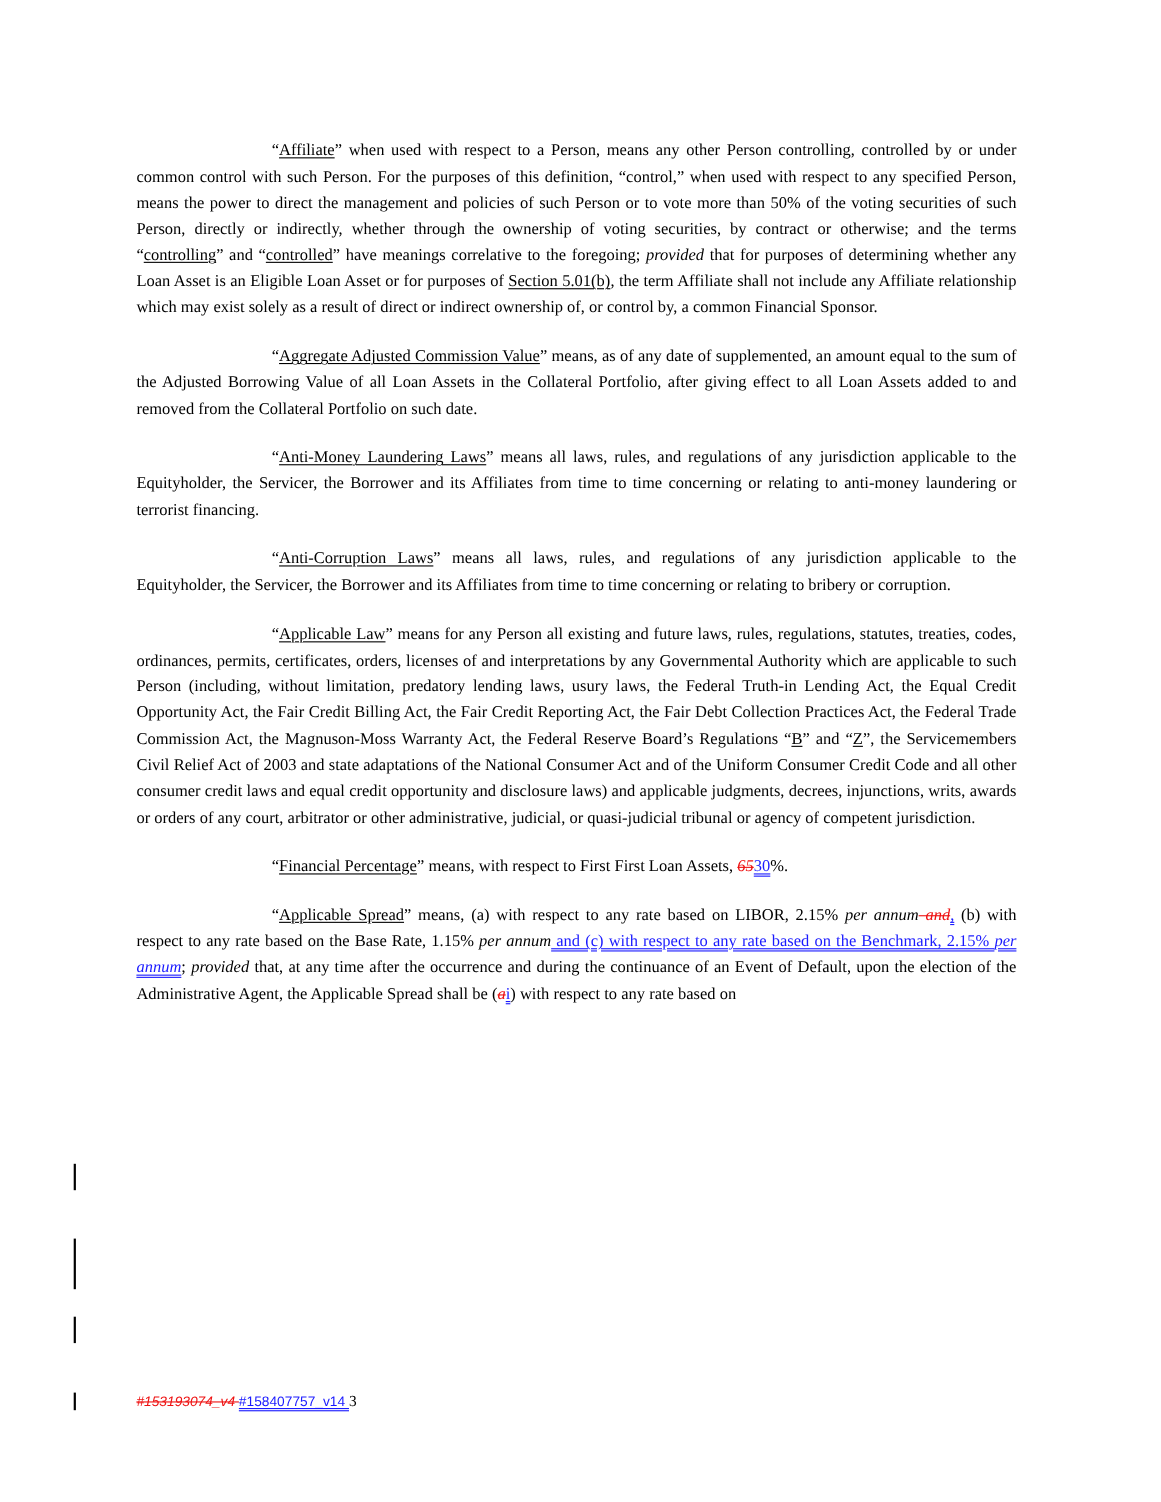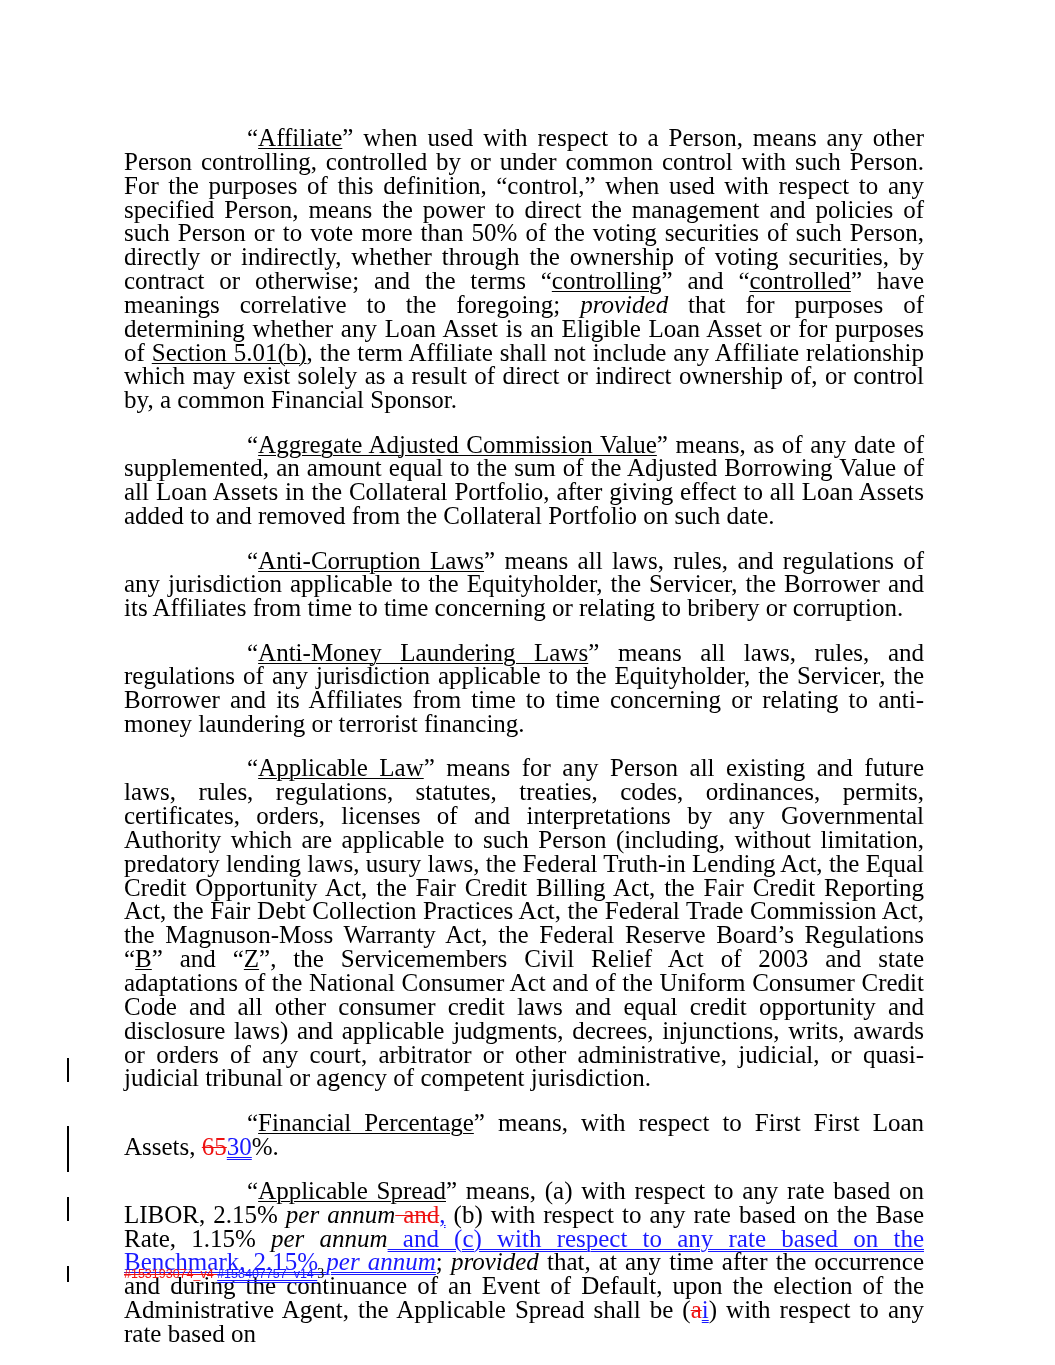--- a/index.html
+++ b/index.html
@@ -1,26 +1,26 @@
 <!DOCTYPE html>
 <html><head>
 <meta charset="utf-8">
 <style>
   html, body { margin: 0; padding: 0; background: #ffffff; }
   body { width: 1055px; height: 1365px; position: relative; overflow: hidden; }
   .page {
     position: absolute; left: 124px; top: 126px; width: 800px;
-    font-family: "Liberation Serif", serif; font-size: 25px; line-height: 23.85px;
+    font-family: "Liberation Serif", serif; font-size: 15px; line-height: 23.85px;
     color: #000; text-align: justify;
   }
   .para { margin: 0 0 20.5px 0; text-indent: 123px; }
   .term { text-decoration: underline; text-underline-offset: 2px; text-decoration-thickness: 1px; }
   .u { text-decoration: underline; text-underline-offset: 2px; text-decoration-thickness: 1px; }
   i { font-style: italic; }
-  .del { color: #ee1111; text-decoration: line-through; text-decoration-thickness: 1px; }
+  .del { color: #ee1111; text-decoration: line-through; text-decoration-thickness: 1px; font-style: italic; }
   .ins { color: #1a1aff; text-decoration: underline double; text-underline-offset: 2px; text-decoration-thickness: 1px; }
   .changebar { position: absolute; left: 67px; width: 2px; background: #000; }
   .footer {
     position: absolute; left: 124px; top: 1266px;
     font-family: "Liberation Sans", sans-serif; font-size: 12.5px; line-height: 16px; color: #000;
   }
   .footer .pg { font-family: "Liberation Serif", serif; font-size: 14px; }
 </style>
 </head>
 <body>
@@ -30,23 +30,23 @@
 <div class="changebar" style="top:1197px;height:24px;"></div>
 <div class="changebar" style="top:1266px;height:16px;"></div>
 
 <div class="page">
 
   <p class="para"><span>“</span><span class="term">Affiliate</span><span>” when used with respect to a Person, means any other Person controlling, controlled by or under common control with such Person.  For the purposes of this definition, “control,” when used with respect to any specified Person, means the power to direct the management and policies of such Person or to vote more than 50% of the voting securities of such Person, directly or indirectly, whether through the ownership of voting securities, by contract or otherwise; and the terms “</span><span class="u">controlling</span><span>” and “</span><span class="u">controlled</span><span>” have meanings correlative to the foregoing; </span><i>provided</i><span> that for purposes of determining whether any Loan Asset is an Eligible Loan Asset or for purposes of </span><span class="u">Section 5.01(b)</span><span>, the term Affiliate shall not include any Affiliate relationship which may exist solely as a result of direct or indirect ownership of, or control by, a common Financial Sponsor.</span></p>
 
   <p class="para"><span>“</span><span class="term">Aggregate Adjusted Commission Value</span><span>” means, as of any date of supplemented, an amount equal to the sum of the Adjusted Borrowing Value of all Loan Assets in the Collateral Portfolio, after giving effect to all Loan Assets added to and removed from the Collateral Portfolio on such date.</span></p>
 
 
+  <p class="para"><span>“</span><span class="term">Anti-Money Laundering Laws</span><span>” means all laws, rules, and regulations of any jurisdiction applicable to the Equityholder, the Servicer, the Borrower and its Affiliates from time to time concerning or relating to anti-money laundering or terrorist financing.</span></p>
+
   <p class="para"><span>“</span><span class="term">Anti-Corruption Laws</span><span>” means all laws, rules, and regulations of any jurisdiction applicable to the Equityholder, the Servicer, the Borrower and its Affiliates from time to time concerning or relating to bribery or corruption.</span></p>
-
-  <p class="para"><span>“</span><span class="term">Anti-Money Laundering Laws</span><span>” means all laws, rules, and regulations of any jurisdiction applicable to the Equityholder, the Servicer, the Borrower and its Affiliates from time to time concerning or relating to anti-money laundering or terrorist financing.</span></p>
 
   <p class="para"><span>“</span><span class="term">Applicable Law</span><span>” means for any Person all existing and future laws, rules, regulations, statutes, treaties, codes, ordinances, permits, certificates, orders, licenses of and interpretations by any Governmental Authority which are applicable to such Person (including, without limitation, predatory lending laws, usury laws, the Federal Truth-in Lending Act, the Equal Credit Opportunity Act, the Fair Credit Billing Act, the Fair Credit Reporting Act, the Fair Debt Collection Practices Act, the Federal Trade Commission Act, the Magnuson-Moss Warranty Act, the Federal Reserve Board’s Regulations “</span><span class="u">B</span><span>” and “</span><span class="u">Z</span><span>”, the Servicemembers Civil Relief Act of 2003 and state adaptations of the National Consumer Act and of the Uniform Consumer Credit Code and all other consumer credit laws and equal credit opportunity and disclosure laws) and applicable judgments, decrees, injunctions, writs, awards or orders of any court, arbitrator or other administrative, judicial, or quasi-judicial tribunal or agency of competent jurisdiction.</span></p>
 
   <p class="para"><span>“</span><span class="term">Financial Percentage</span><span>” means, with respect to First First Loan Assets, </span><span class="del">65</span><span class="ins">30</span><span>%.</span></p>
 
   <p class="para"><span>“</span><span class="term">Applicable Spread</span><span>” means, (a) with respect to any rate based on LIBOR, 2.15% </span><i>per annum</i><span class="del"> and</span><span class="ins">,</span><span> (b) with respect to any rate based on the Base Rate, 1.15% </span><i>per annum</i><span class="ins"> and (c) with respect to any rate based on the Benchmark, 2.15% </span><i class="ins">per annum</i><span>; </span><i>provided</i><span> that, at any time after the occurrence and during the continuance of an Event of Default, upon the election of the Administrative Agent, the Applicable Spread shall be (</span><span class="del">a</span><span class="ins">i</span><span>) with respect to any rate based on</span></p>
 
 </div>
 
 <div class="footer"><span class="del">#153193074_v4 </span><span class="ins">#158407757_v14 </span><span class="pg">3</span></div>

